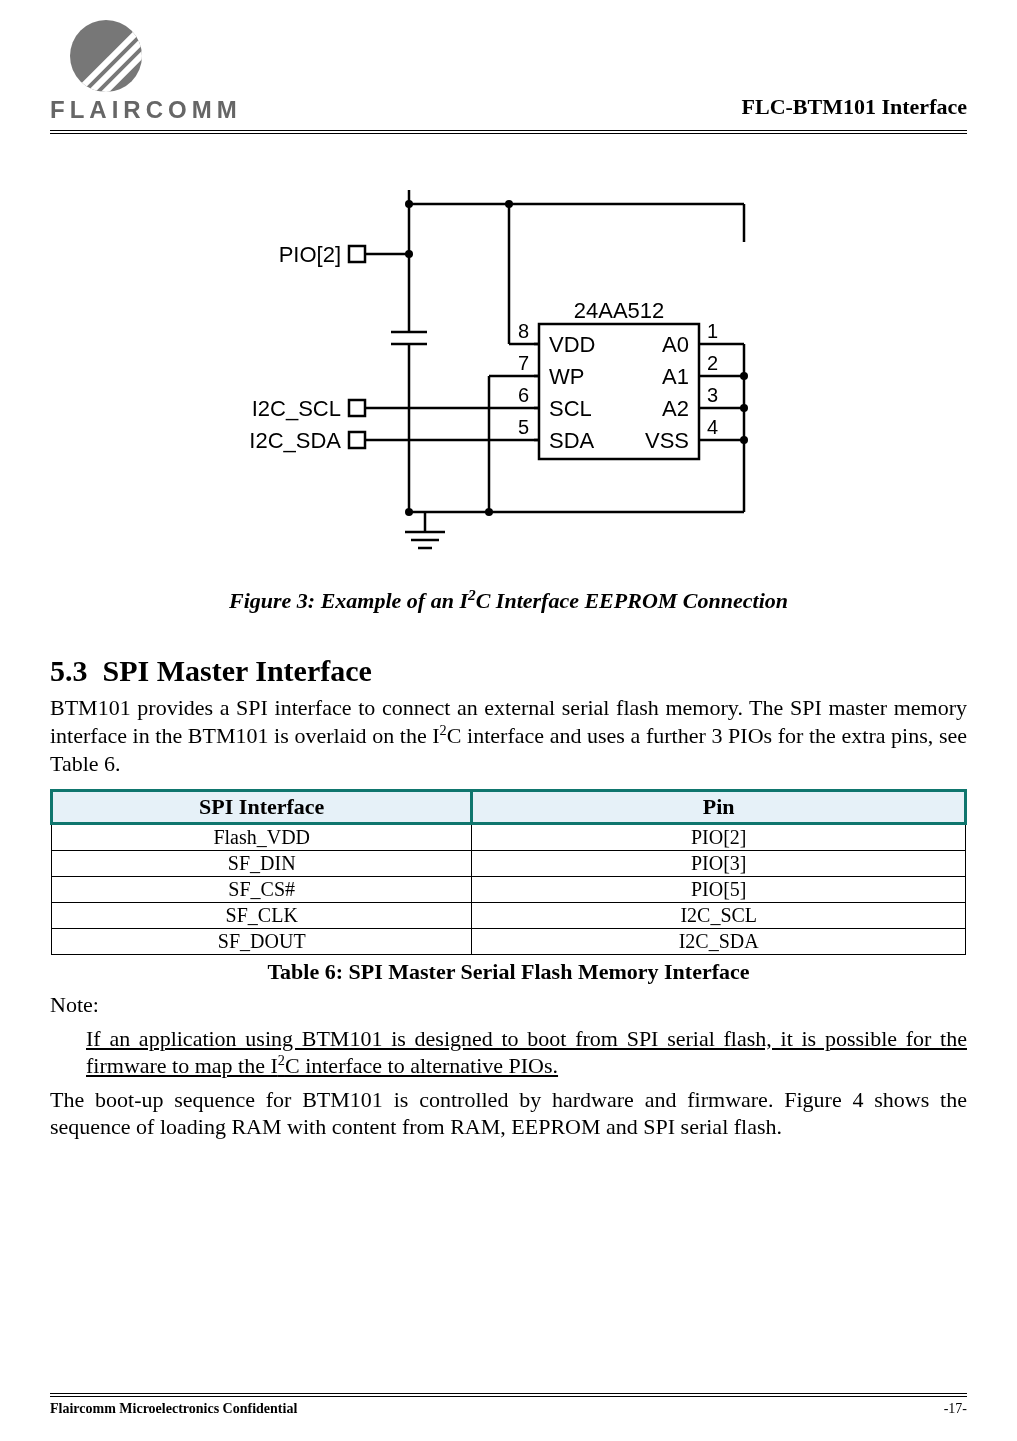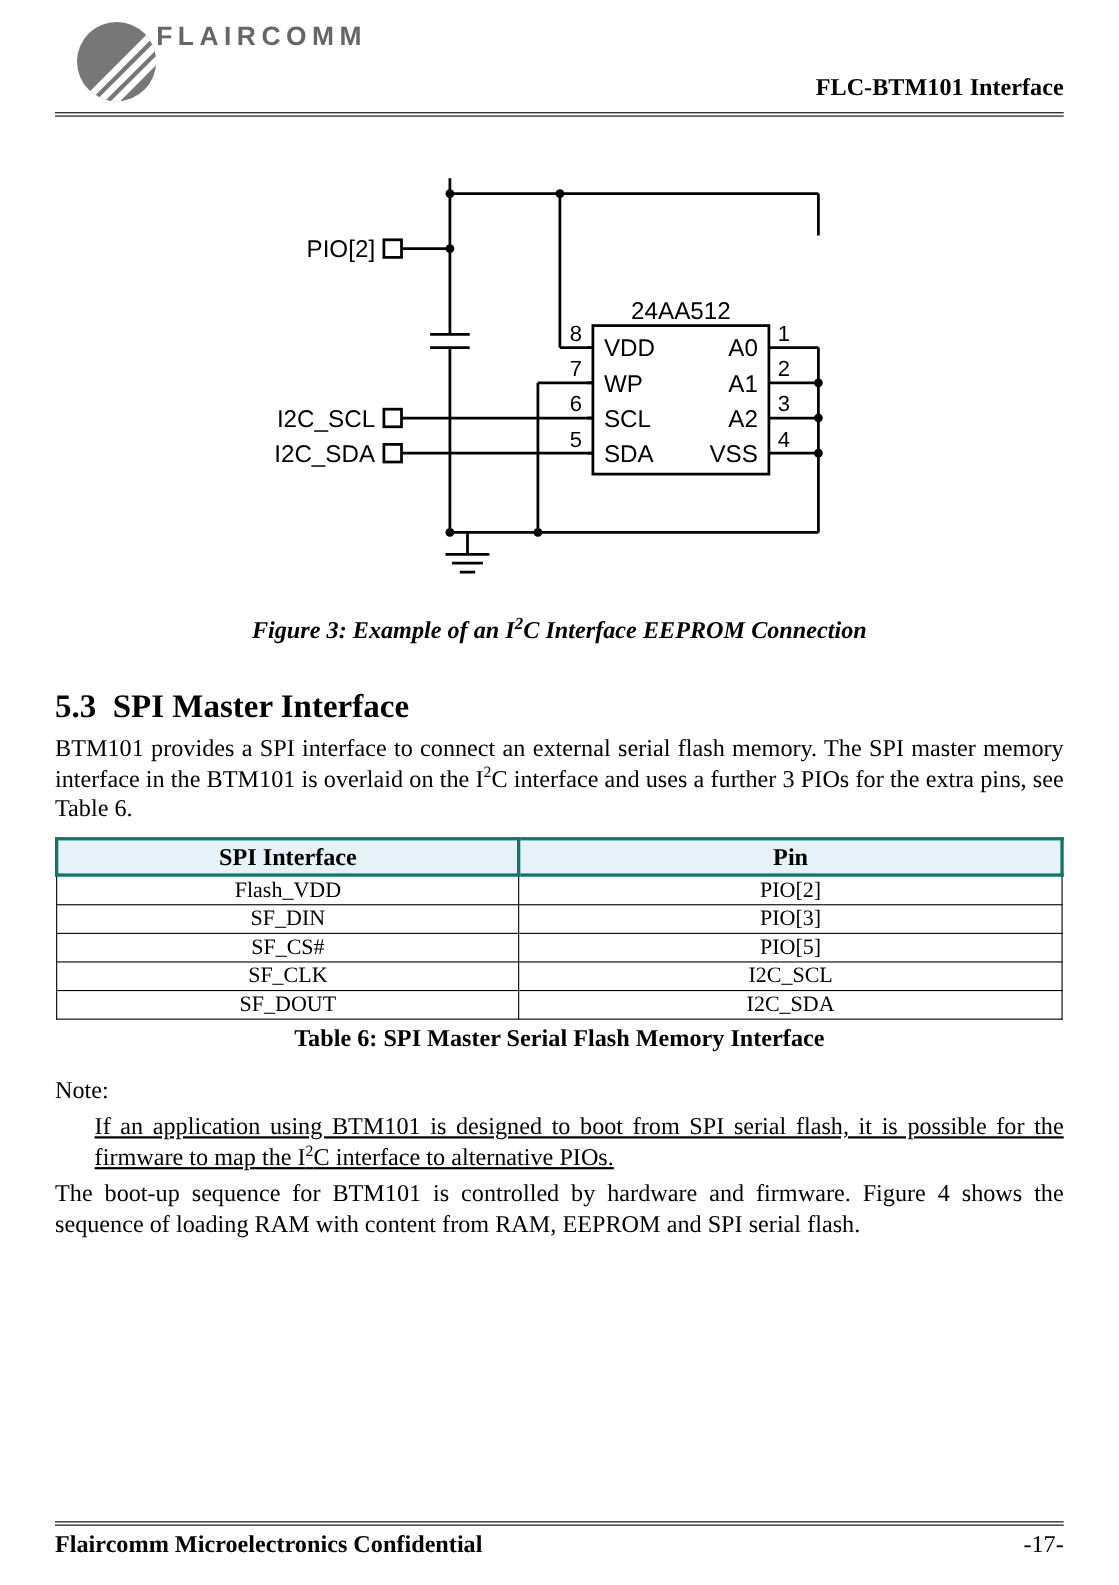--- a/index.html
+++ b/index.html
@@ -20,20 +20,21 @@
   
   .header {
     display: flex;
     justify-content: space-between;
     align-items: flex-end;
     border-bottom: 4px double #000;
     padding-bottom: 6px;
   }
   .logo-block {
     display: flex;
+    flex-direction: column;
     align-items: flex-start;
   }
   .logo-circle {
     width: 72px;
     height: 72px;
     border-radius: 50%;
     background: #777;
     position: relative;
     overflow: hidden;
     margin-left: 20px;
@@ -138,21 +139,21 @@
     right: 50px;
     bottom: 24px;
   }
   .footer-line {
     border-top: 4px double #000;
     margin-bottom: 4px;
   }
   .footer-row {
     display: flex;
     justify-content: space-between;
-    font-size: 22px;
+    font-size: 14px;
     font-weight: bold;
   }
   .footer-row .pagenum { font-weight: normal; }
 
   
   .sv-label {
     font-family: Arial, Helvetica, sans-serif;
     font-size: 22px;
     fill: #000;
   }
@@ -308,21 +309,21 @@
       </tr>
       <tr>
         <td>SF_DOUT</td>
         <td>I2C_SDA</td>
       </tr>
     </tbody>
   </table>
 
   <div class="table-caption">Table 6: SPI Master Serial Flash Memory Interface</div>
 
-  <div class="body-text" style="margin-top:20px;">Note:</div>
+  <div class="body-text" style="margin-top:6px;">Note:</div>
 
   <div class="body-text indent">
     <span>If an application using BTM101 is designed to boot from SPI serial flash, it is possible for the firmware to map the I</span><sup>2</sup><span>C interface to alternative PIOs.</span>
   </div>
 
   <div class="body-text">The boot-up sequence for BTM101 is controlled by hardware and firmware. Figure 4 shows the sequence of loading RAM with content from RAM, EEPROM and SPI serial flash.</div>
 
   <div class="footer">
     <div class="footer-line"></div>
     <div class="footer-row">

